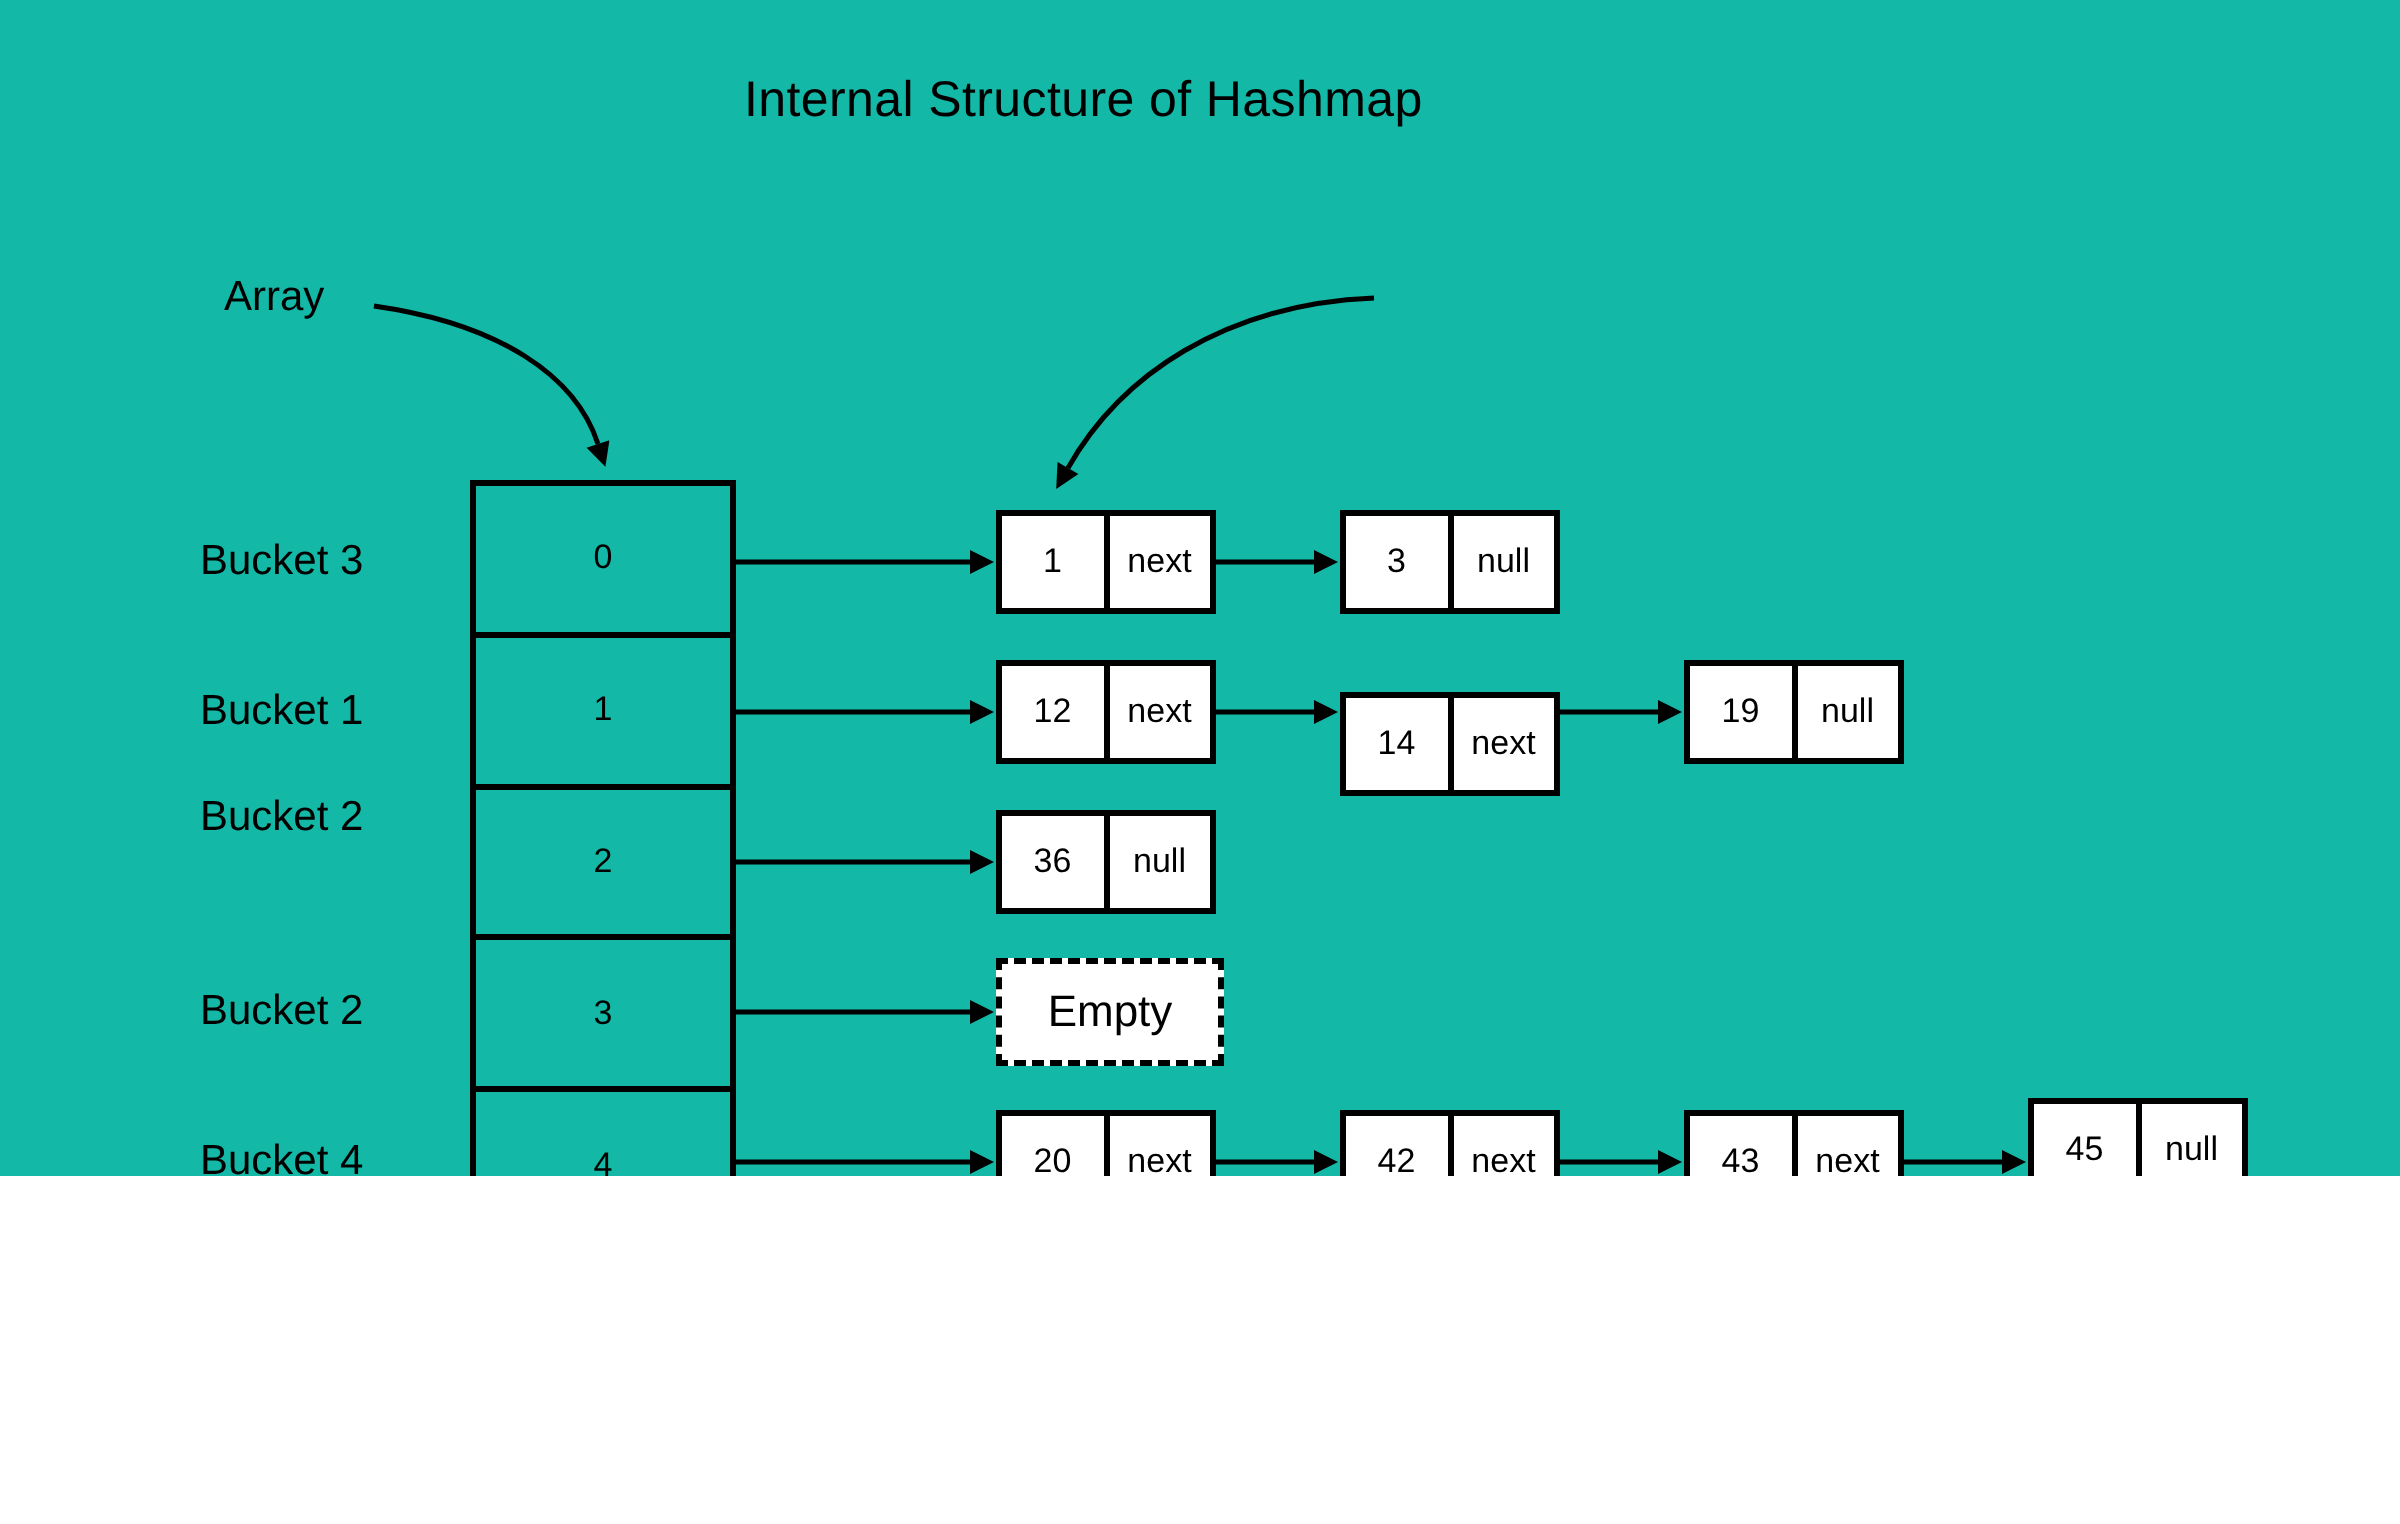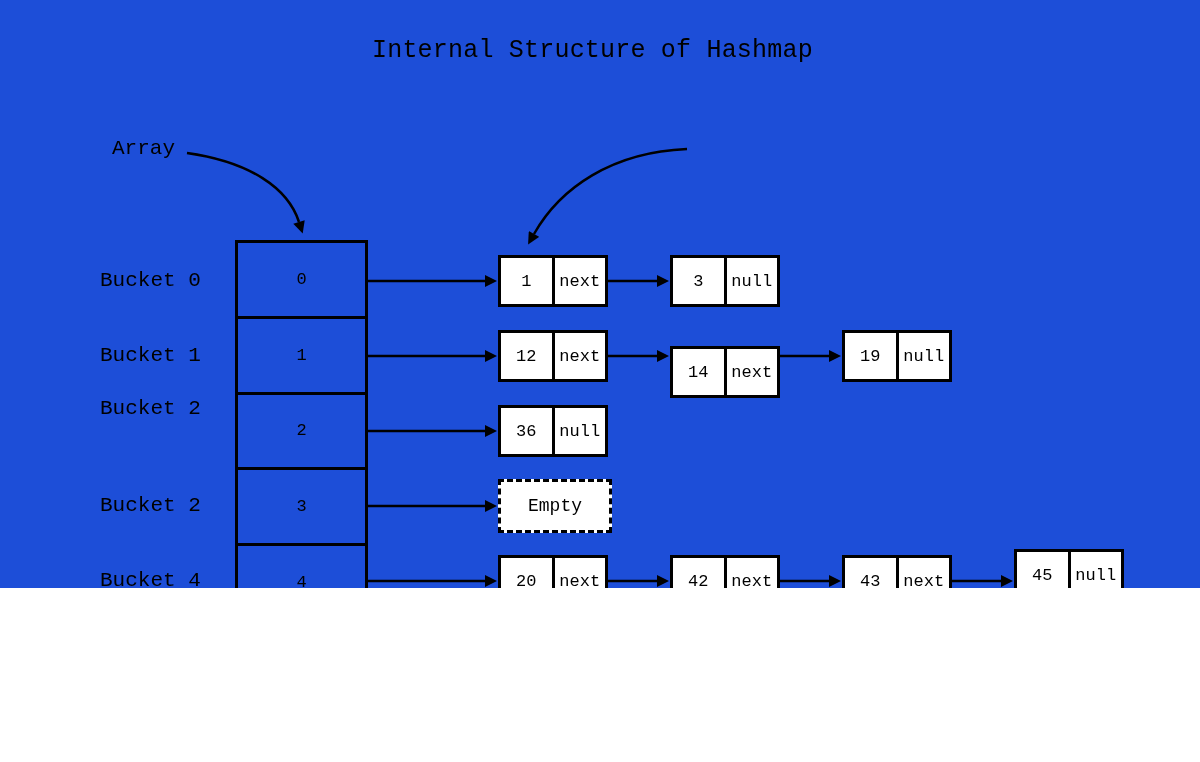--- a/index.html
+++ b/index.html
@@ -5,23 +5,22 @@
   * { margin: 0; padding: 0; box-sizing: border-box; }
   body {
     font-family: "Liberation Sans", "DejaVu Sans", sans-serif;
     background: #ffffff;
     color: #000000;
   }
   .canvas {
     position: relative;
     width: 1200px;
     height: 588px;
-    background: #1d4ed8;
+    background: #14b8a6;
     overflow: hidden;
-    font-family: Liberation Mono, monospace;
   }
   .abs { position: absolute; }
   .title {
     left: 372px; top: 36px;
     font-size: 25px;
     letter-spacing: 0.2px;
     white-space: nowrap;
   }
   .pointer-label {
     font-size: 21px;
@@ -67,21 +66,21 @@
   }
   .node .cell.value { border-right: 3px solid #000; }
   .empty-node {
     left: 498px; top: 479px;
     width: 114px; height: 54px;
     border: 3px dashed #000;
     background: #fff;
     display: flex;
     align-items: center;
     justify-content: center;
-    font-size: 18px;
+    font-size: 22px;
   }
   .dot {
     width: 7px; height: 7px;
     background: #000;
   }
 </style>
 </head>
 <body>
 
 <div class="canvas">
@@ -110,21 +109,21 @@
     <line x1="368" y1="581" x2="485" y2="581" stroke="#000" stroke-width="2.5" marker-end="url(#ah)"></line>
     <line x1="608" y1="581" x2="657" y2="581" stroke="#000" stroke-width="2.5" marker-end="url(#ah)"></line>
     <line x1="780" y1="581" x2="829" y2="581" stroke="#000" stroke-width="2.5" marker-end="url(#ah)"></line>
     <line x1="952" y1="581" x2="1001" y2="581" stroke="#000" stroke-width="2.5" marker-end="url(#ah)"></line>
   </svg>
 
   <div class="abs title">Internal Structure of Hashmap</div>
 
   <div class="abs pointer-label" style="left:112px; top:137px">Array</div>
 
-  <div class="abs bucket-label" style="top:267px">Bucket 0</div>
+  <div class="abs bucket-label" style="top:267px">Bucket 3</div>
   <div class="abs bucket-label" style="top:342px">Bucket 1</div>
   <div class="abs bucket-label" style="top:395px">Bucket 2</div>
   <div class="abs bucket-label" style="top:492px">Bucket 2</div>
   <div class="abs bucket-label" style="top:567px">Bucket 4</div>
 
   <div class="abs array-box">
     <div class="array-cell">0</div>
     <div class="array-cell">1</div>
     <div class="array-cell">2</div>
     <div class="array-cell">3</div>

